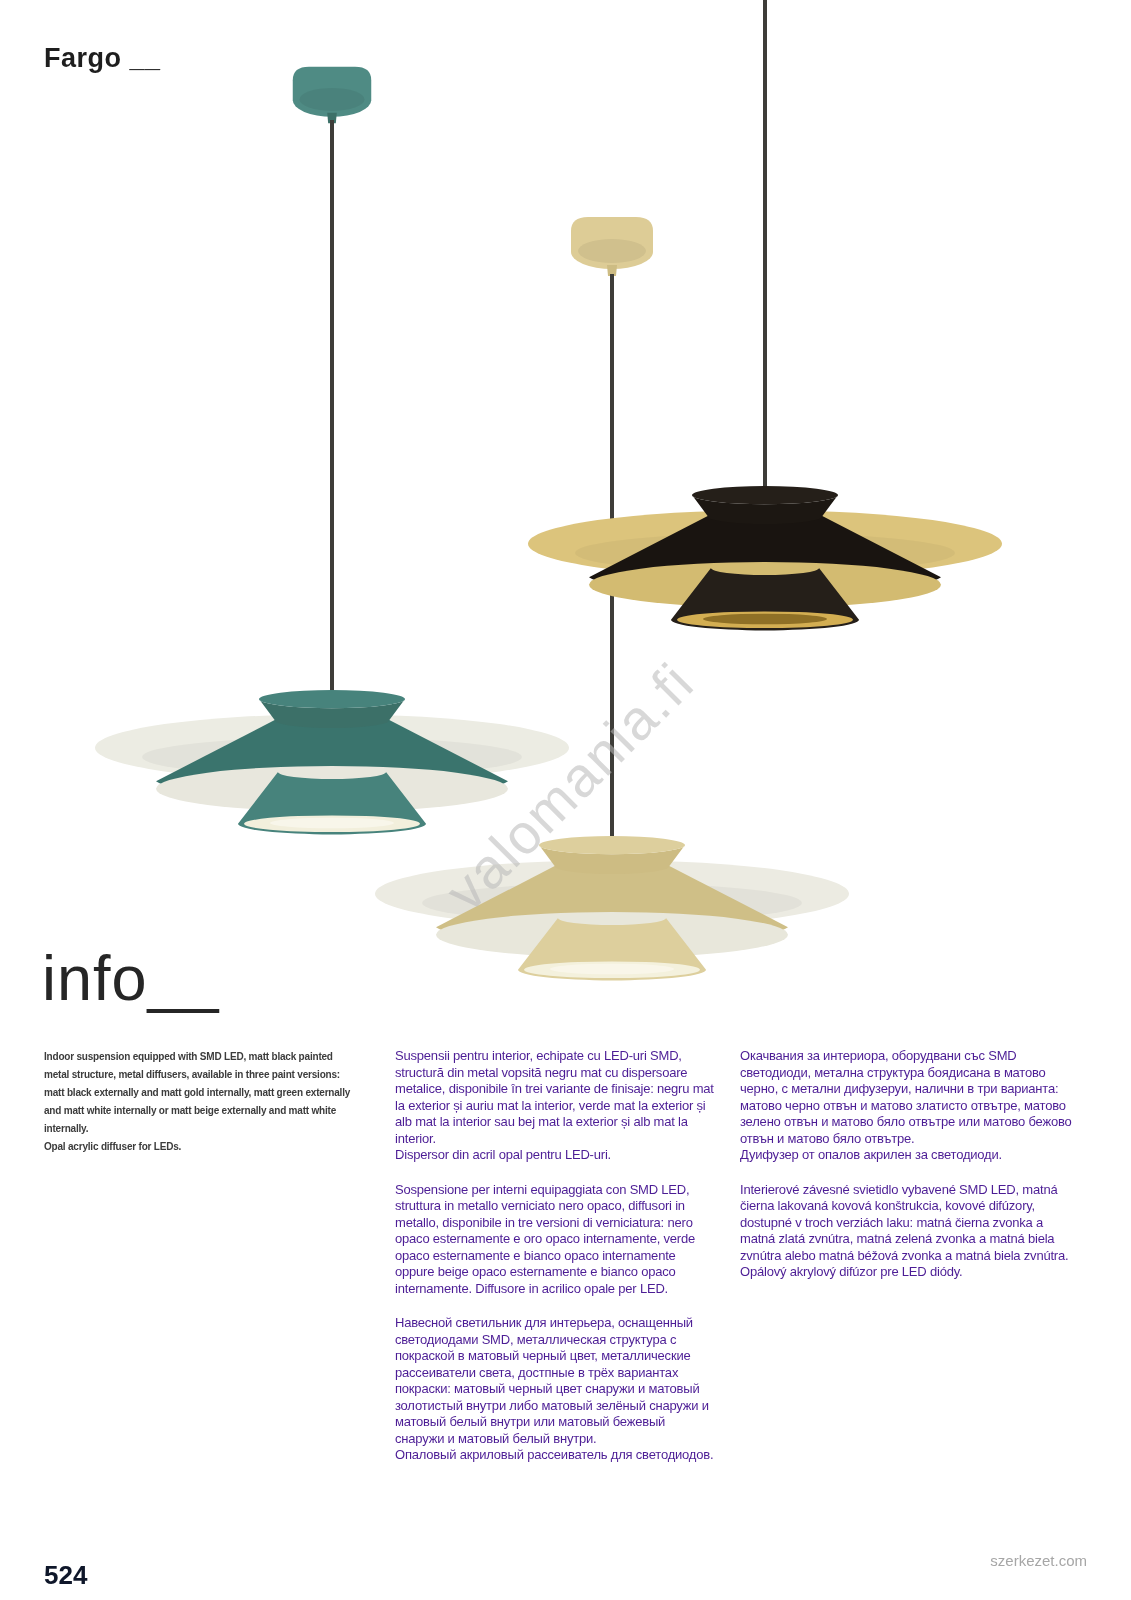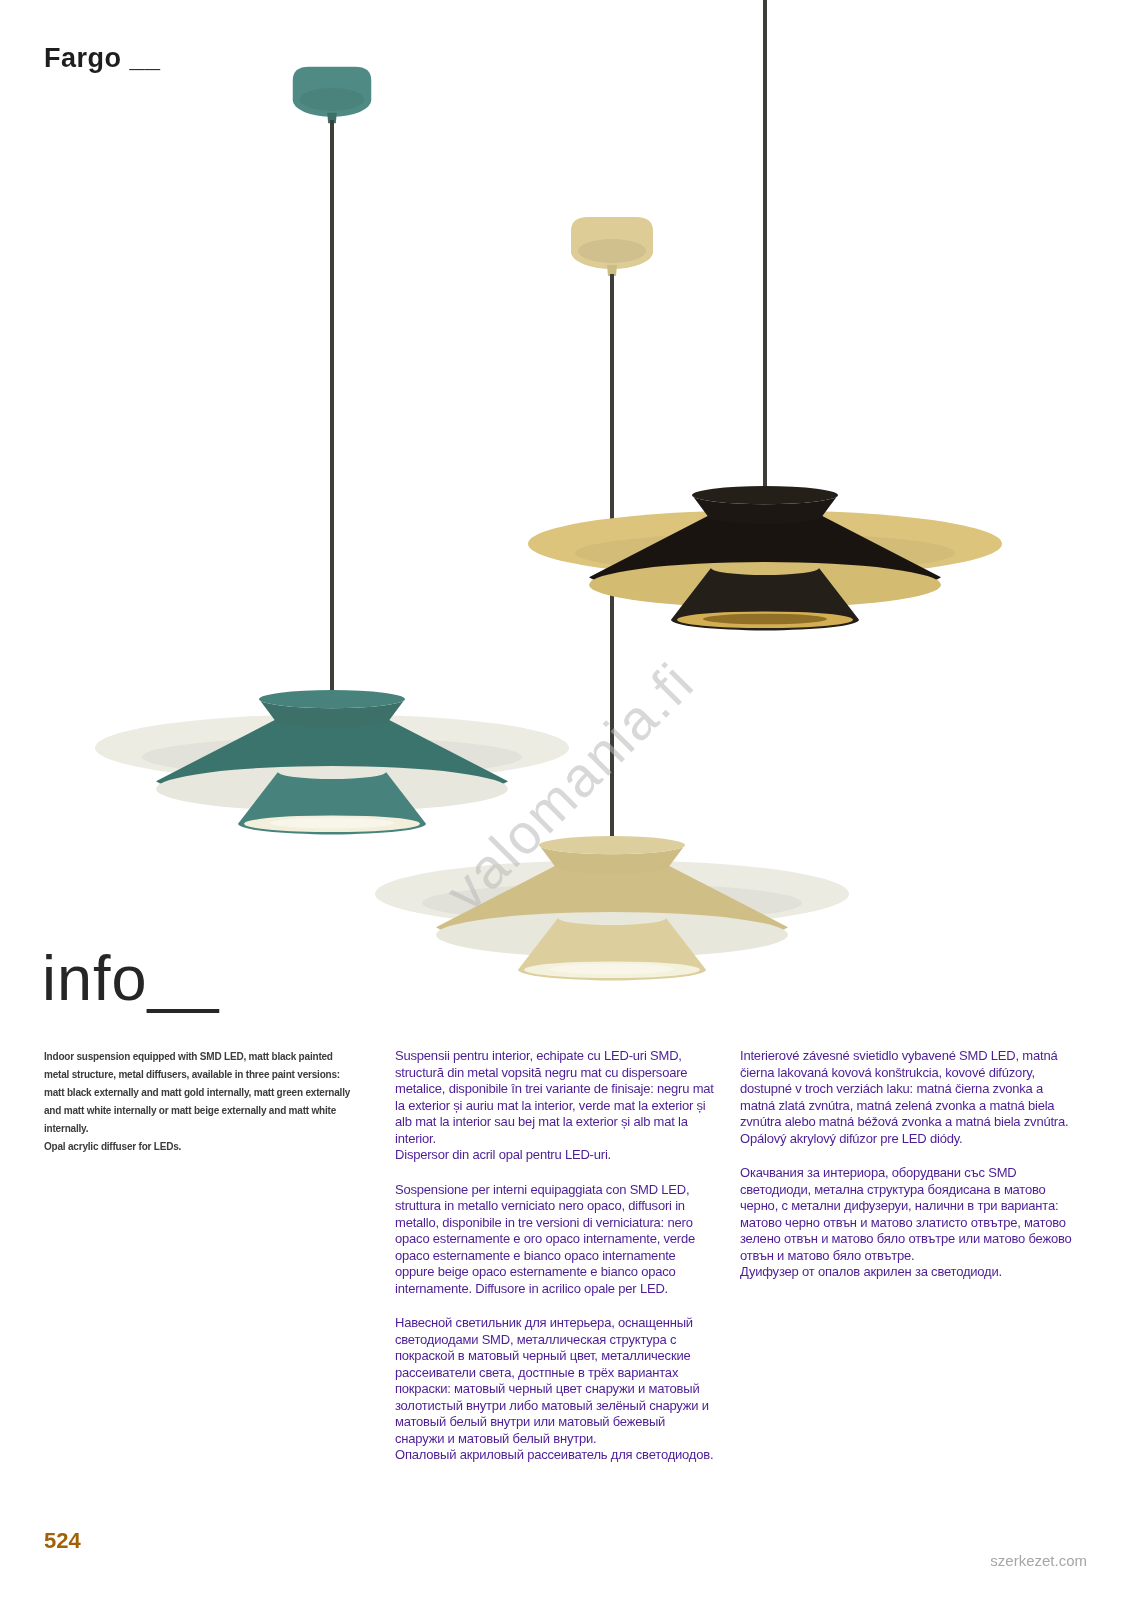--- a/index.html
+++ b/index.html
@@ -43,21 +43,21 @@
   
   .info-heading{position:absolute;left:42px;top:938px;font-size:63px;font-weight:200;
     color:#262626;letter-spacing:1px;line-height:1;margin-top:9px;}
   .col{position:absolute;top:1048px;font-size:13px;line-height:16.5px;
     letter-spacing:-.2px;color:#4c1d95;}
   .col p{margin:0 0 18px;white-space:pre-line;}
   .col-en{left:44px;width:315px;font-weight:700;color:#3c3c3c;font-size:10px;line-height:18px;}
   .col-mid{left:395px;width:322px;}
   .col-right{left:740px;width:334px;}
   
-  .page-number{position:absolute;left:44px;top:1528px;font-size:22px;font-weight:700;color:#a16207;}
+  .page-number{position:absolute;left:44px;top:1560px;font-size:26px;font-weight:700;color:#0f172a;}
   .website{position:absolute;right:44px;top:1552px;font-size:15px;color:#a6a6a6;}
 </style>
 </head>
 <body>
 
 <div class="brand">Fargo __</div>
 
 <div class="lamp lamp-green">
   <svg class="canopy" style="position:absolute;left:284px;top:64px" viewBox="0 0 100 70" width="96" height="67">
     <path class="canopy-body" d="M 9,17 Q 9,3 26,3 L 74,3 Q 91,3 91,17 L 91,38 A 41 17 0 0 1 9,38 Z"></path>
@@ -125,20 +125,20 @@
 Opal acrylic diffuser for LEDs.</p>
 </div>
 <div class="col col-mid">
   <p>Suspensii pentru interior, echipate cu LED-uri SMD, structură din metal vopsită negru mat cu dispersoare metalice, disponibile în trei variante de finisaje: negru mat la exterior și auriu mat la interior, verde mat la exterior și alb mat la interior sau bej mat la exterior și alb mat la interior.
 Dispersor din acril opal pentru LED-uri.</p>
   <p>Sospensione per interni equipaggiata con SMD LED, struttura in metallo verniciato nero opaco, diffusori in metallo, disponibile in tre versioni di verniciatura: nero opaco esternamente e oro opaco internamente, verde opaco esternamente e bianco opaco internamente oppure beige opaco esternamente e bianco opaco internamente. Diffusore in acrilico opale per LED.</p>
   <p>Навесной светильник для интерьера, оснащенный светодиодами SMD, металлическая структура с покраской в матовый черный цвет, металлические рассеиватели света, достпные в трёх вариантах покраски: матовый черный цвет снаружи и матовый золотистый внутри либо матовый зелёный снаружи и матовый белый внутри или матовый бежевый снаружи и матовый белый внутри.
 Опаловый акриловый рассеиватель для светодиодов.</p>
 </div>
 <div class="col col-right">
+  <p>Окачвания за интериора, оборудвани със SMD светодиоди, метална структура боядисана в матово черно, с метални дифузеруи, налични в три варианта: матово черно отвън и матово златисто отвътре, матово зелено отвън и матово бяло отвътре или матово бежово отвън и матово бяло отвътре.
+Дуифузер от опалов акрилен за светодиоди.</p>
   <p>Interierové závesné svietidlo vybavené SMD LED, matná čierna lakovaná kovová konštrukcia, kovové difúzory, dostupné v troch verziách laku: matná čierna zvonka a matná zlatá zvnútra, matná zelená zvonka a matná biela zvnútra alebo matná béžová zvonka a matná biela zvnútra.
 Opálový akrylový difúzor pre LED diódy.</p>
-  <p>Окачвания за интериора, оборудвани със SMD светодиоди, метална структура боядисана в матово черно, с метални дифузеруи, налични в три варианта: матово черно отвън и матово златисто отвътре, матово зелено отвън и матово бяло отвътре или матово бежово отвън и матово бяло отвътре.
-Дуифузер от опалов акрилен за светодиоди.</p>
 </div>
 
 <div class="page-number">524</div>
 <div class="website">szerkezet.com</div>
 
 </body></html>

